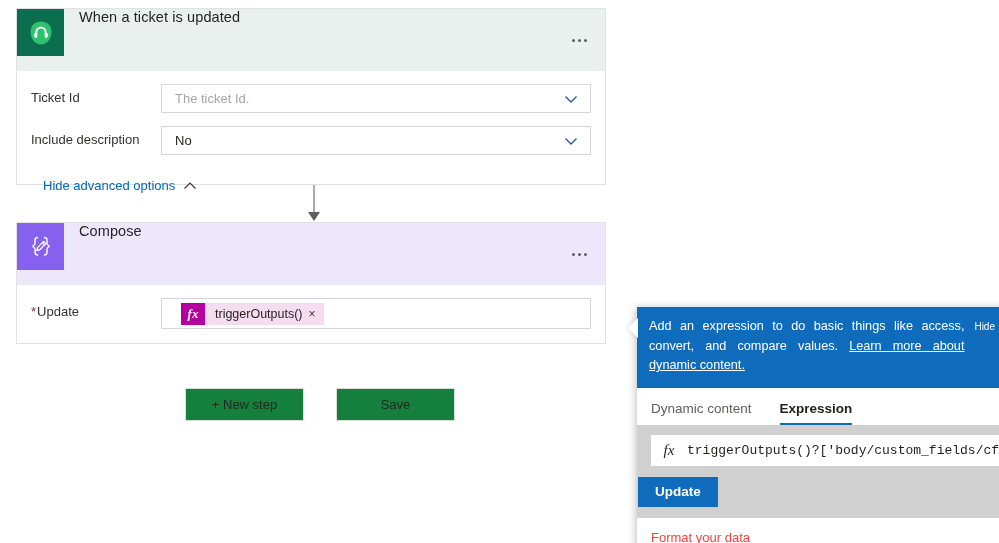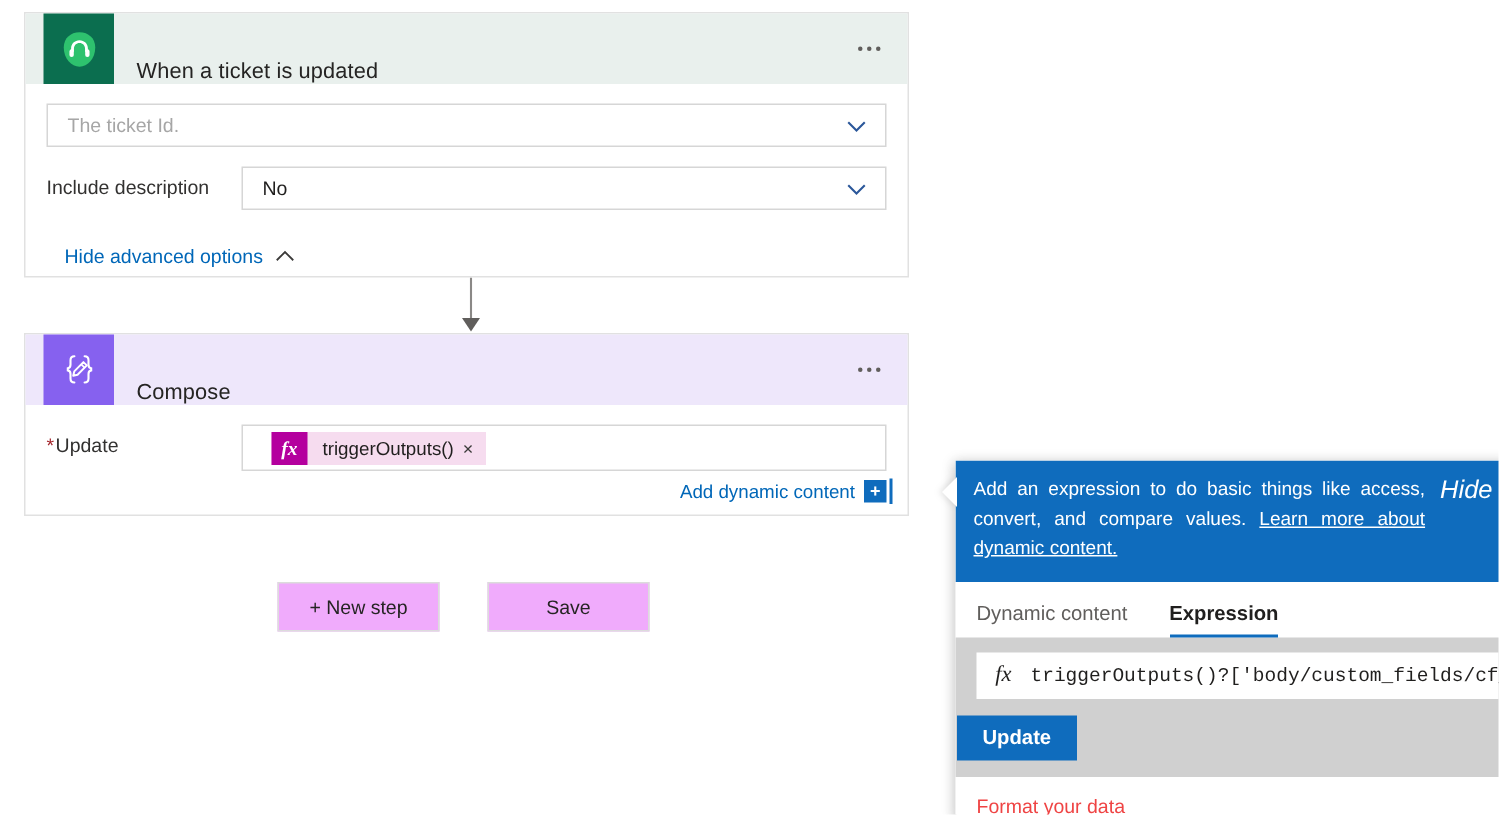--- a/index.html
+++ b/index.html
@@ -32,24 +32,23 @@
     width: 590px;
     background: #ffffff;
     border: 1px solid #e1e1e1;
     box-sizing: border-box;
   }
   #trigger-card { top: 8px; height: 177px; }
   #compose-card { top: 222px; height: 122px; }
 
   .card-header {
     display: flex;
-    align-items: flex-end;
-    height: 47px;
+    align-items: flex-start;
+    height: 62px;
     position: relative;
-    padding-left: 12px;
   }
   #trigger-card .card-header { background: #e9f0ed; }
   #compose-card .card-header { background: #eee7fb; }
 
   .card-icon {
     width: 47px;
     height: 47px;
     flex: 0 0 47px;
     display: flex;
     align-items: center;
@@ -230,23 +229,23 @@
 
   
   .designer-buttons {
     position: absolute;
     left: 185px;
     top: 388px;
     display: flex;
     gap: 32px;
   }
   .designer-btn {
-    width: 108px;
+    width: 119px;
     height: 33px;
-    background: #f0abfc;
+    background: #15803d;
     border: 1px solid #dcdcdc;
     font-family: "Liberation Sans", sans-serif;
     font-size: 13px;
     color: #252423;
     cursor: pointer;
     box-sizing: border-box;
   }
 
   
   #expr-panel {
@@ -287,25 +286,24 @@
     padding-right: 10px;
   }
   .info-banner .banner-link {
     color: #ffffff;
     text-decoration: underline;
     cursor: pointer;
   }
   .info-banner .hide-link {
     flex: 0 0 auto;
     color: #ffffff;
-    font-size: 17px;
+    font-size: 10px;
     line-height: 19.5px;
     cursor: pointer;
     white-space: nowrap;
-    font-style: italic;
   }
 
   .panel-tabs {
     display: flex;
     gap: 28px;
     padding: 13px 14px 0 14px;
     background: #ffffff;
   }
   .panel-tab {
     font-size: 13.5px;
@@ -393,20 +391,21 @@
       <div class="ellipsis-btn">
         <i></i>
         <i></i>
         <i></i>
       </div>
     </div>
 
     <div class="card-body">
 
       <div class="form-row">
+        <div class="form-label">Ticket Id</div>
         <div class="form-field">
           <span class="field-text placeholder">The ticket Id.</span>
           <span class="chevron">
             <svg width="14" height="14" viewBox="0 0 14 14">
                 <path d="M1.5 4.5 L7 10 L12.5 4.5" stroke="#2b579a" stroke-width="1.4" fill="none"></path>
               </svg>
           </span>
         </div>
       </div>
 
@@ -465,24 +464,20 @@
           <span class="req">*</span><span>Update</span>
         </div>
         <div style="flex:1;">
           <div class="token-field">
             <span class="token">
               <span class="fx">fx</span>
               <span class="token-label">triggerOutputs()</span>
               <span class="token-x">×</span>
             </span>
           </div>
-          <div class="add-dynamic">
-            <span class="adc-link">Add dynamic content</span>
-            <span class="adc-plus">+</span>
-          </div>
         </div>
       </div>
     </div>
   </div>
 
   <div class="designer-buttons">
     <button class="designer-btn">+ New step</button>
     <button class="designer-btn">Save</button>
   </div>
 

